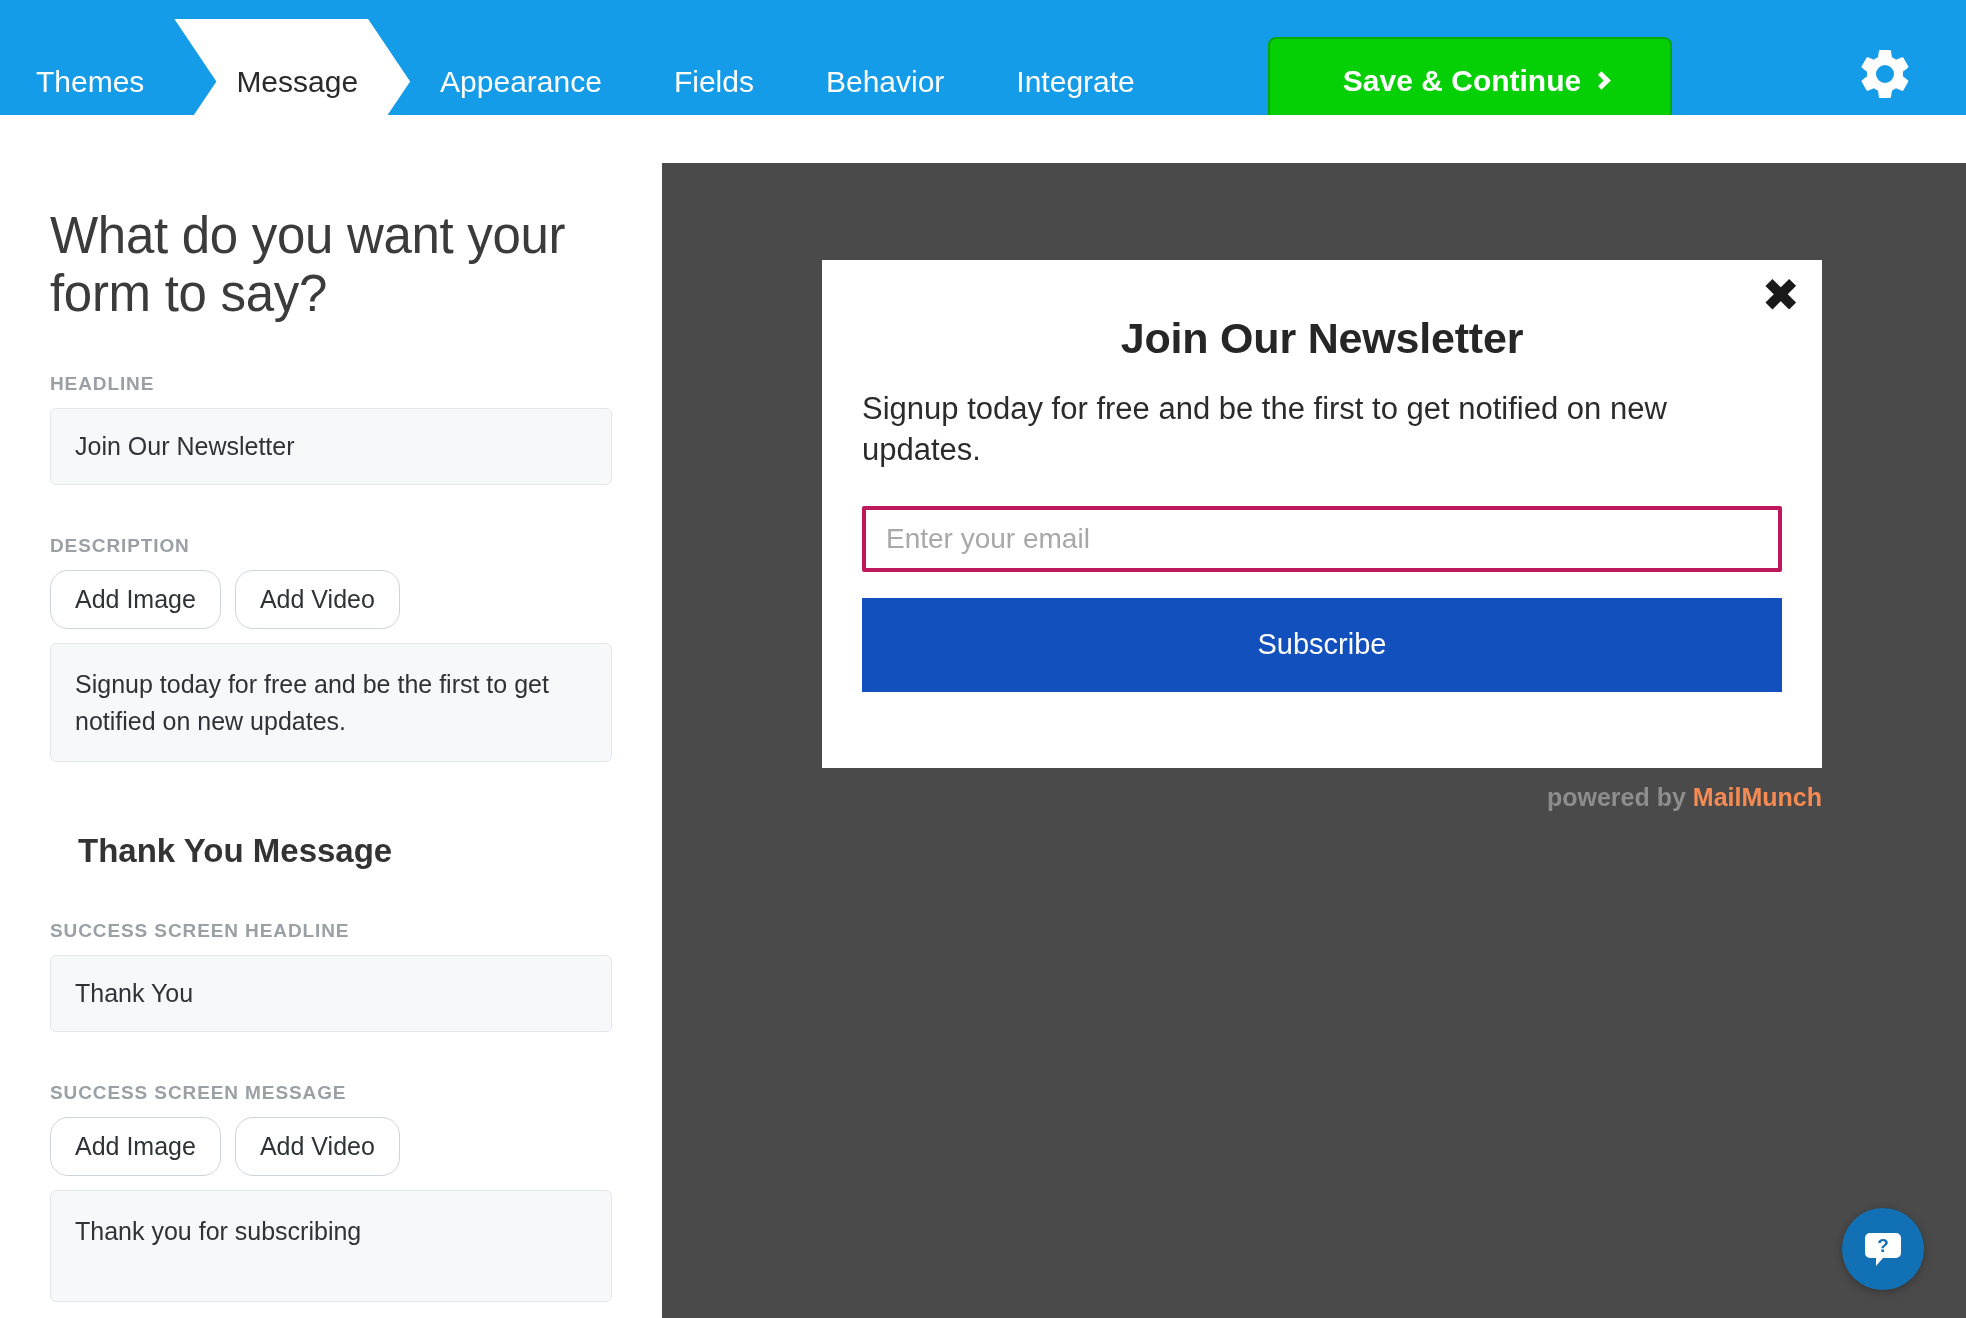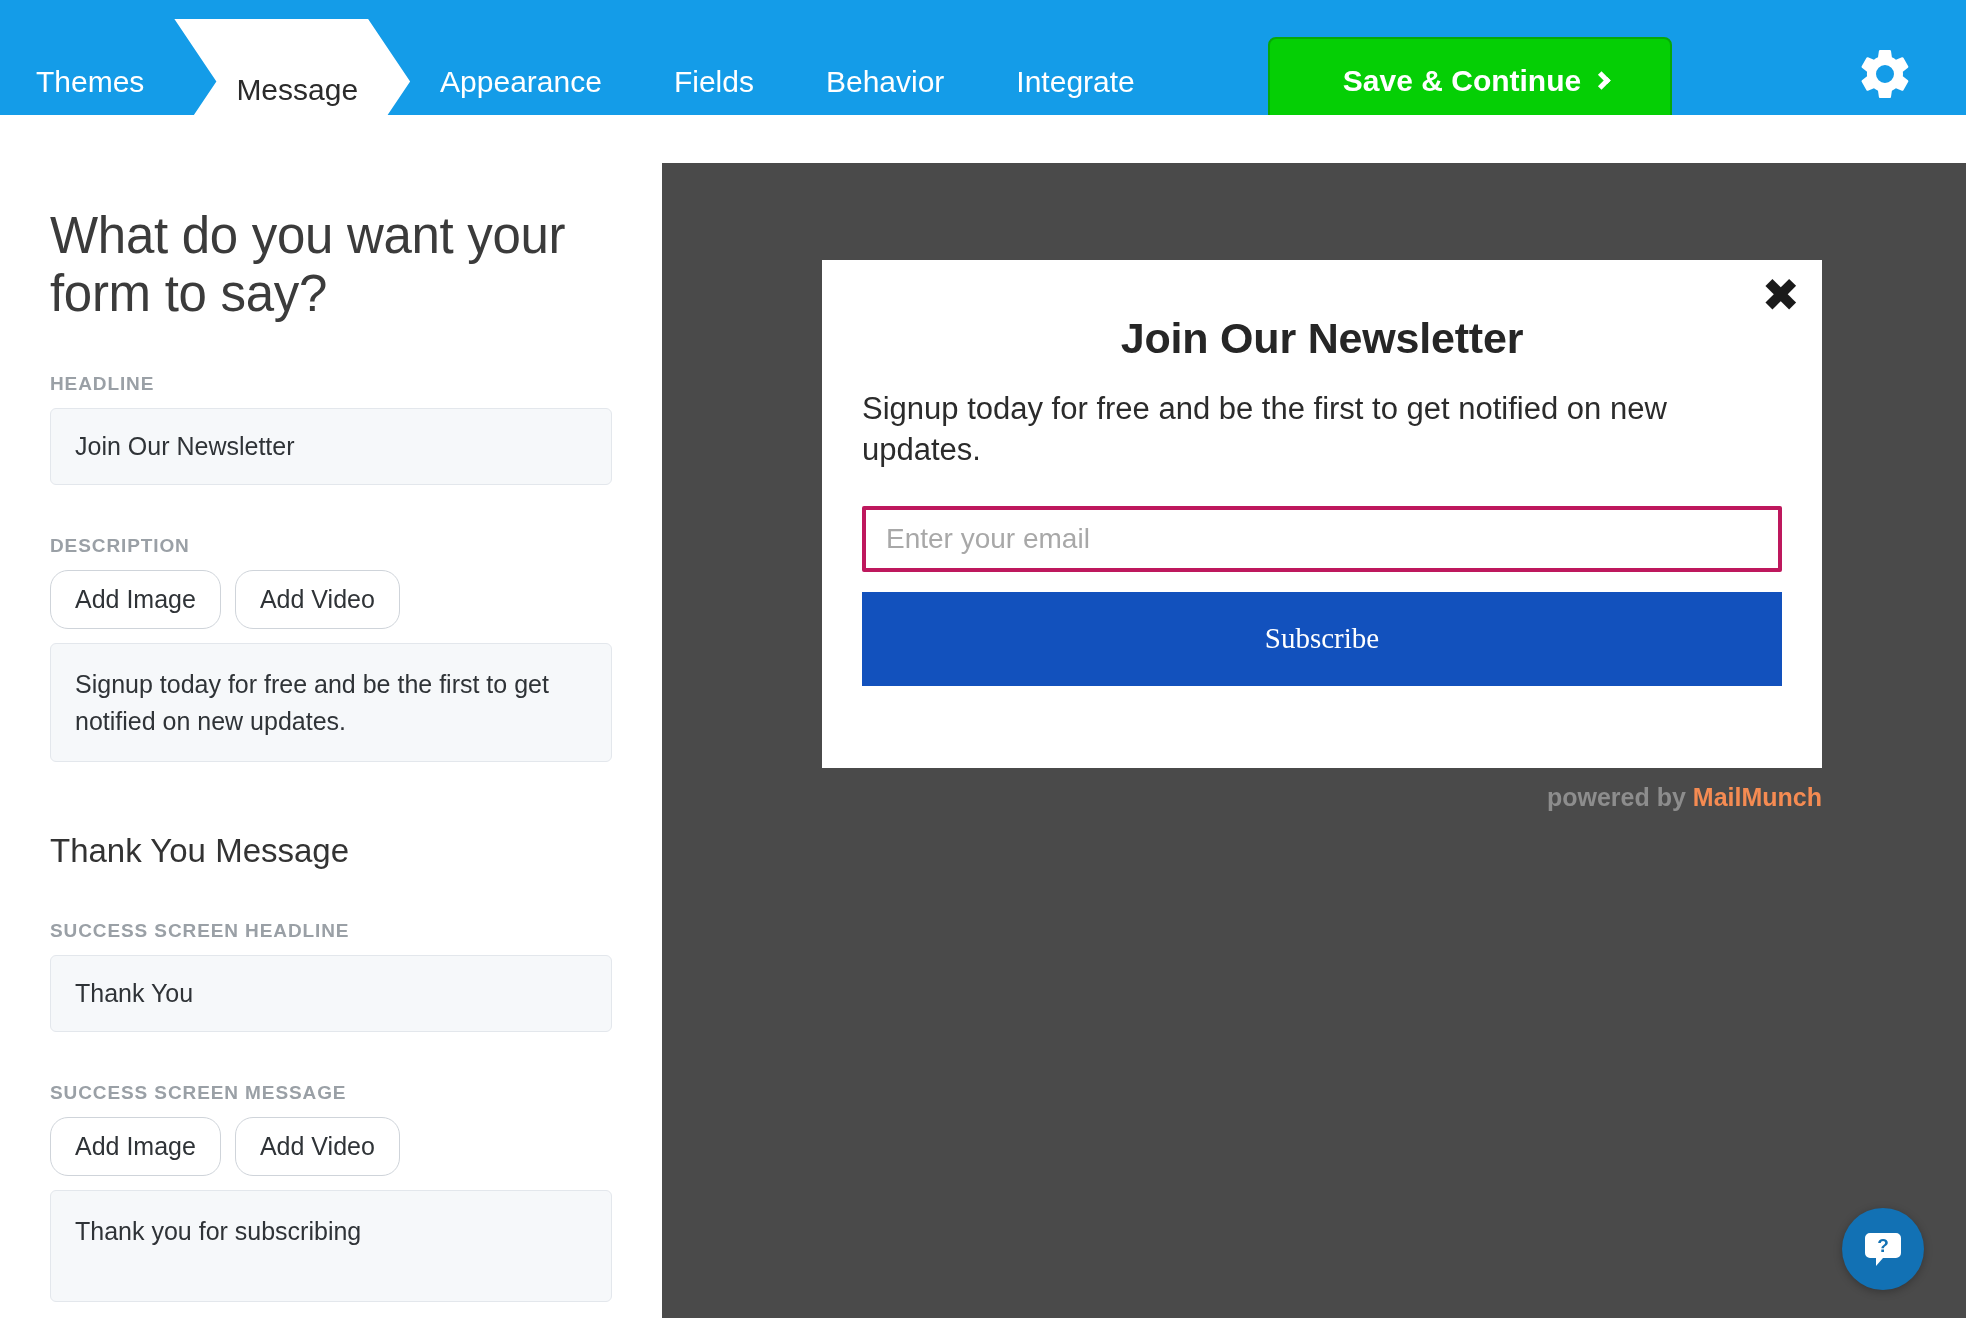--- a/index.html
+++ b/index.html
@@ -33,21 +33,21 @@
     font-size: 30px;
     line-height: 163px;
     height: 163px;
     padding: 0 36px;
     white-space: nowrap;
     cursor: pointer;
   }
   .nav-item.active {
     color: #2b2b2b;
     background: #ffffff;
-    padding: 8px 52px 0 62px;
+    padding: 0 52px 0 62px;
     -webkit-clip-path: polygon(0 0, calc(100% - 42px) 0, 100% 50%, calc(100% - 42px) 100%, 0 100%, 42px 50%);
     clip-path: polygon(0 0, calc(100% - 42px) 0, 100% 50%, calc(100% - 42px) 100%, 0 100%, 42px 50%);
     height: 125px;
     line-height: 125px;
     margin: 0 -6px;
   }
   .save-btn {
     position: absolute;
     left: 1268px;
     top: 37px;
@@ -138,23 +138,24 @@
     border: 1px solid #cfd4da;
     border-radius: 18px;
     padding: 14px 24px;
     font-size: 25px;
     color: #2f3337;
     font-family: "Liberation Sans", sans-serif;
     cursor: pointer;
   }
   .section-heading {
     font-size: 33px;
-    font-weight: normal;
+    font-weight: bold;
     color: #333333;
     margin-top: 70px;
+    margin-left: 28px;
   }
 
   
   .preview {
     position: absolute;
     top: 163px; left: 662px;
     width: 1304px;
     height: 1155px;
     background: #4a4a4a;
     overflow: hidden;
@@ -203,27 +204,27 @@
     padding: 0 20px;
     font-size: 28px;
     color: #2b2b2b;
     font-family: "Liberation Sans", sans-serif;
     background: #fff;
   }
   .modal-email::placeholder { color: #a8a8a8; }
   .modal-submit {
     display: block;
     width: 100%;
-    margin-top: 20px;
+    margin-top: 26px;
     height: 94px;
     background: #1251bd;
     border: none;
     color: #ffffff;
     font-size: 29px;
-    font-family: Liberation Serif, serif;
+    font-family: Liberation Sans, sans-serif;
     cursor: pointer;
   }
   .powered {
     position: absolute;
     left: 160px;
     top: 620px;
     width: 1000px;
     text-align: right;
     font-size: 25px;
     font-weight: bold;

